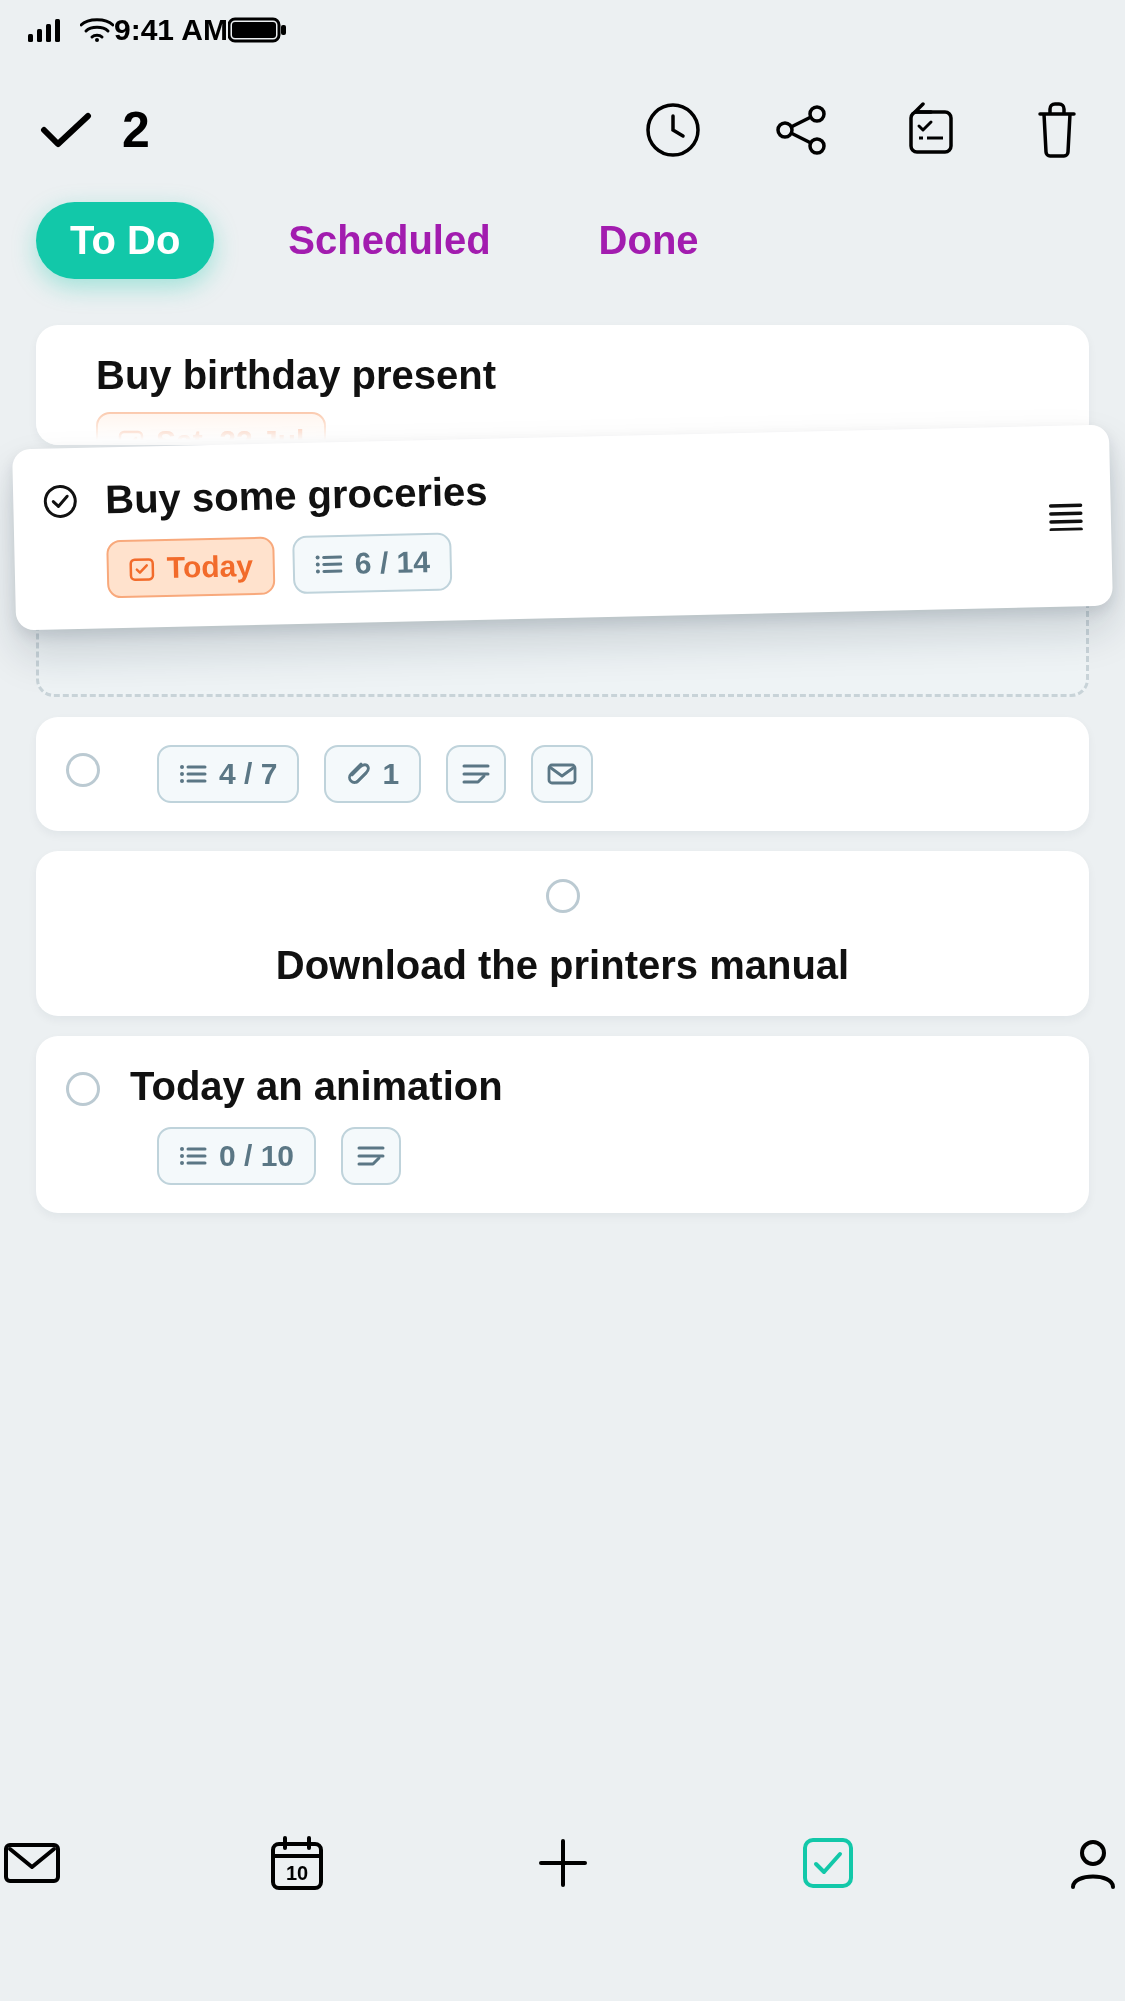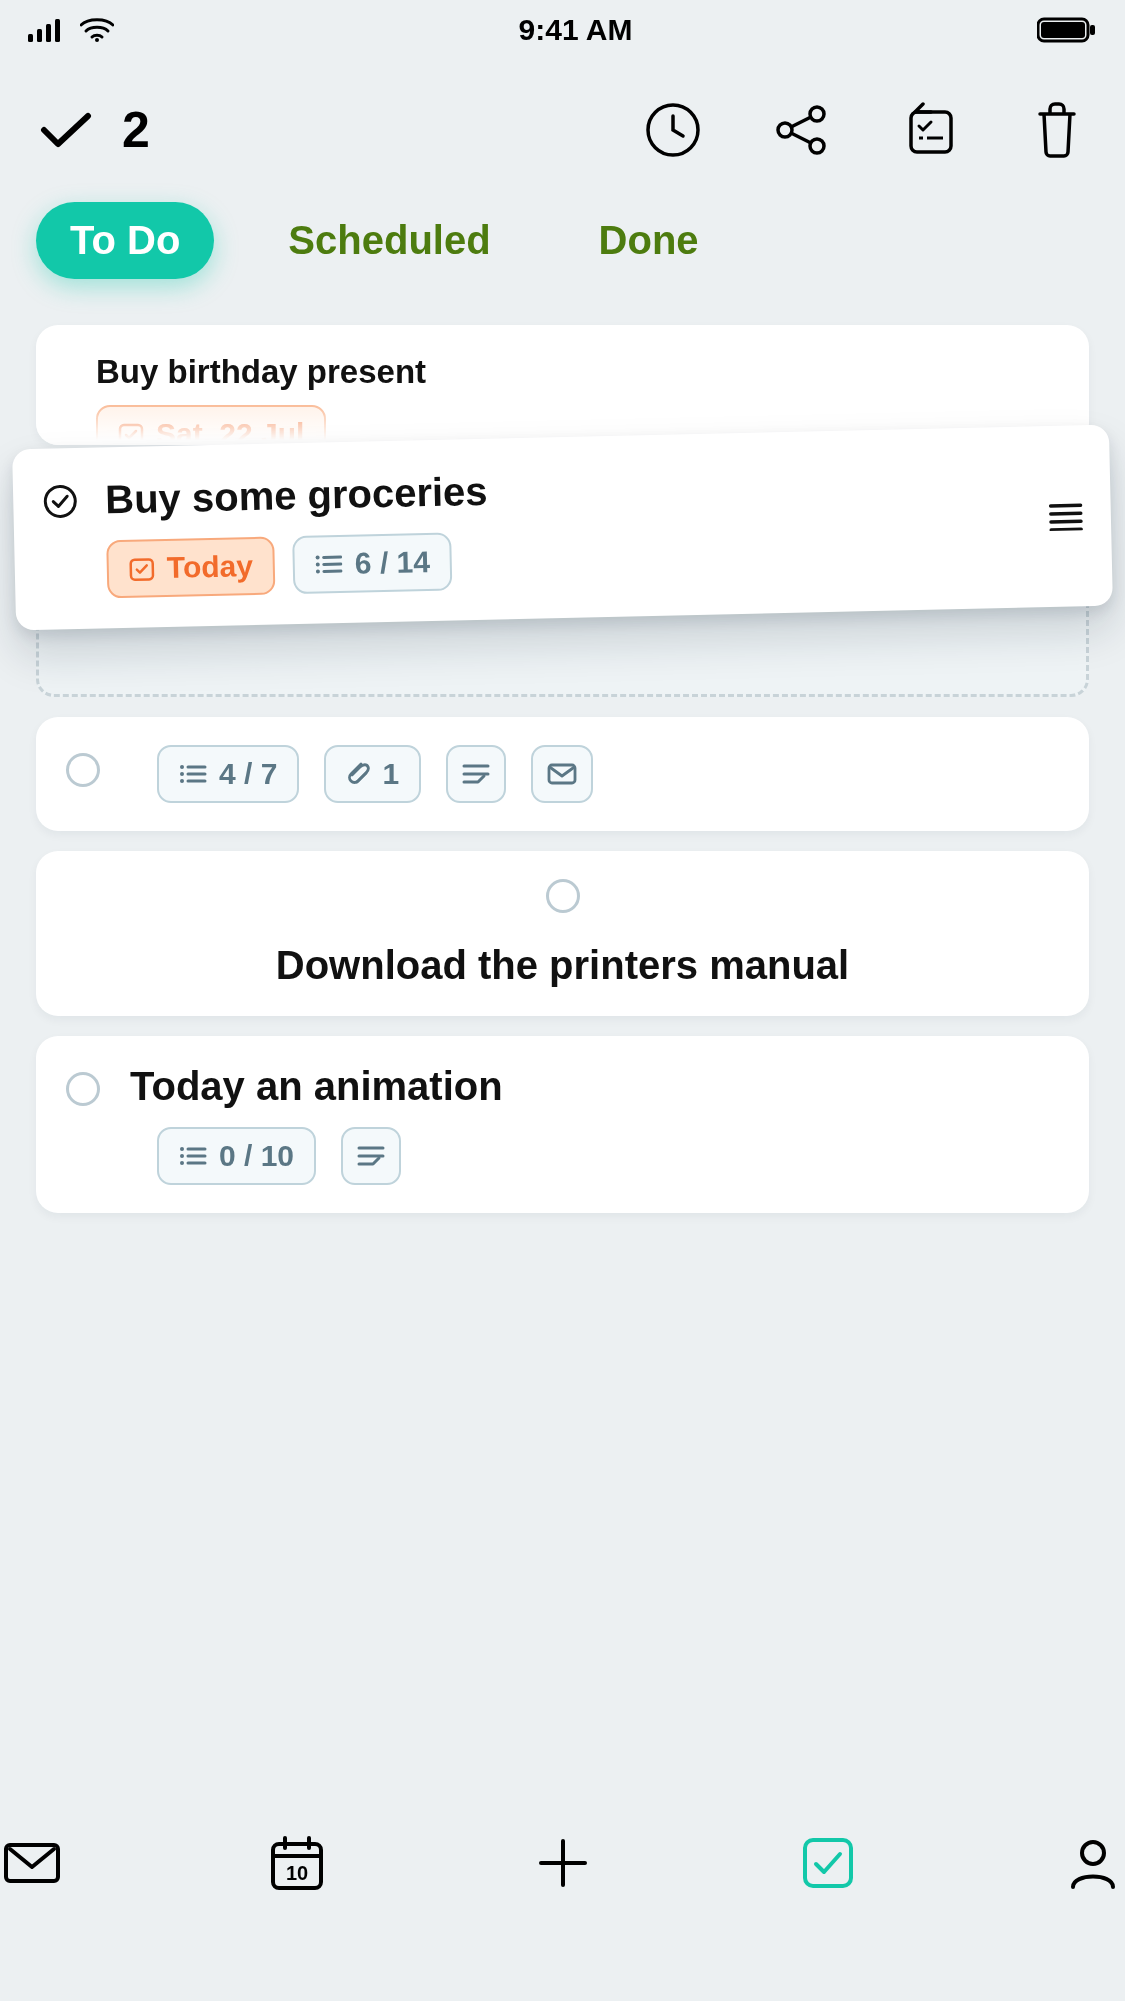--- a/index.html
+++ b/index.html
@@ -12,21 +12,21 @@
     position: relative;
   }
 
   
   .status-bar {
     position: absolute;
     top: 0; left: 0; right: 0;
     height: 60px;
     display: flex;
     align-items: center;
-    justify-content: space-between;
+    justify-content: flex-start;
     padding: 0 28px;
   }
   .status-left { display: flex; align-items: center; gap: 16px; }
   .status-time { font-size: 30px; font-weight: 600; color: #000; }
   .status-right { display: flex; align-items: center; }
 
   
   .sel-toolbar {
     position: absolute;
     top: 85px; left: 0; right: 0;
@@ -45,21 +45,21 @@
     position: absolute;
     top: 200px; left: 36px; right: 36px;
     height: 80px;
     display: flex;
     align-items: center;
     gap: 40px;
   }
   .tab {
     font-size: 40px;
     font-weight: 600;
-    color: #4d7c0f;
+    color: #a21caf;
     padding: 16px 34px;
     border-radius: 40px;
   }
   .tab.active {
     background: #12C8A9;
     color: #fff;
     box-shadow: 0 8px 24px rgba(18,200,169,0.35);
     text-align: center;
   }
 
@@ -116,21 +116,21 @@
     height: 120px;
     overflow: hidden;
     background:#fff;
     border-radius:22px;
     padding: 28px 30px 0 30px;
     box-shadow: 0 4px 10px rgba(15,40,60,0.05);
     display:flex; gap:30px; align-items:flex-start;
     position:relative;
     margin-bottom:0;
   }
-  .peek-card .title { font-size:33px; font-weight:600; color:#111; margin-bottom:14px;}
+  .peek-card .title { font-size:40px; font-weight:600; color:#111; margin-bottom:14px;}
   .peek-card .chips { display:flex; gap:18px; }
   .peek-card::after {
     content:"";
     position:absolute; left:0; right:0; bottom:0; height:50px;
     background: linear-gradient(to bottom, rgba(255,255,255,0), #fff 90%);
   }
 
   
   .drag-wrap {
     position: relative;

